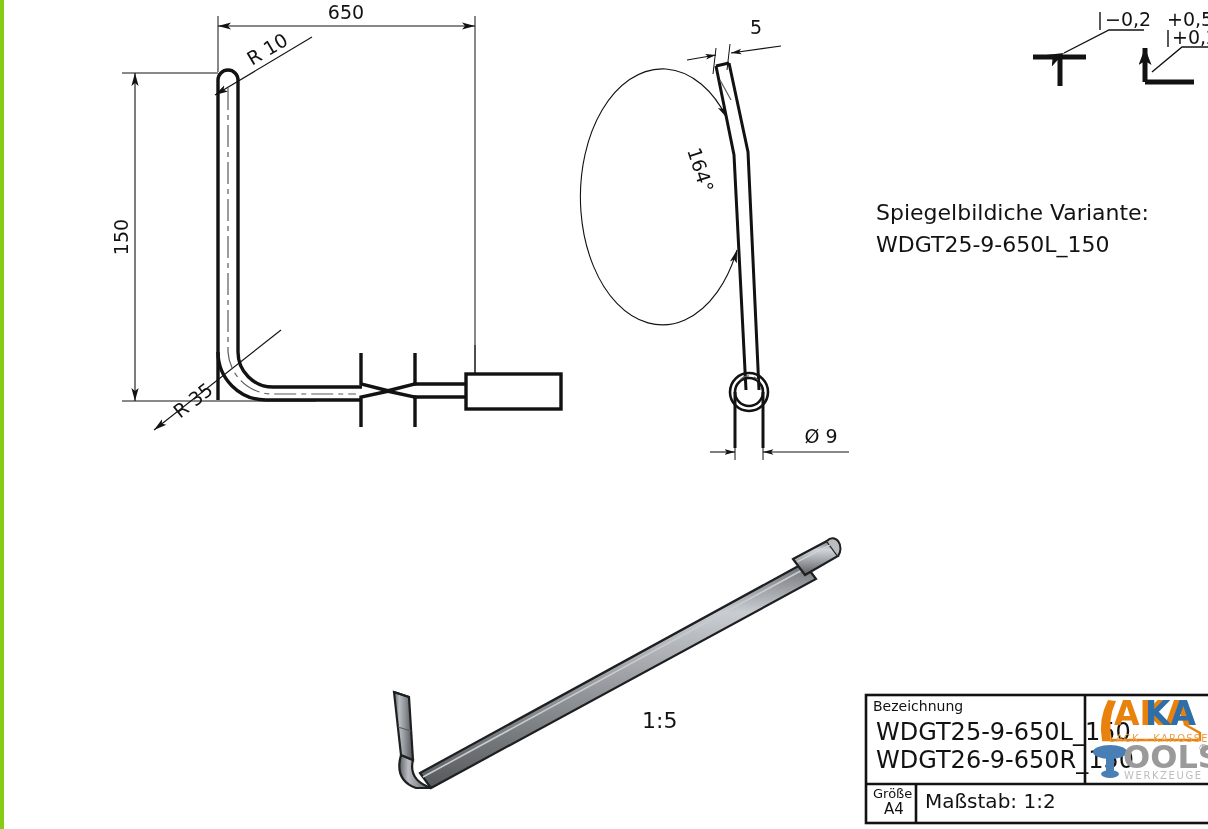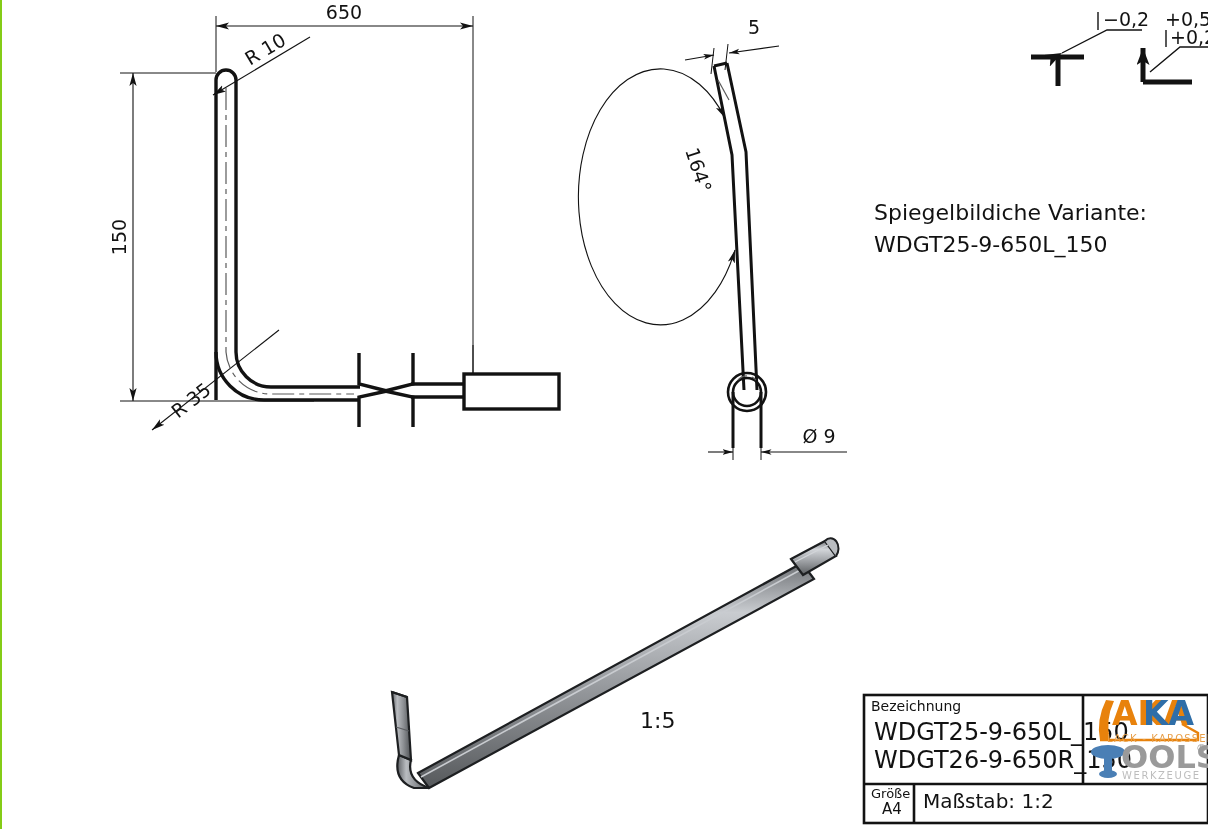--- a/index.html
+++ b/index.html
@@ -9,21 +9,21 @@
   }
   body {
     font-family: "DejaVu Sans", sans-serif;
   }
   #sheet {
     position: relative;
     width: 1208px;
     height: 829px;
     background: #ffffff;
     overflow: hidden;
-    border-left: 2px solid #84cc16;
+    border-left: 4px solid #84cc16;
     box-sizing: border-box;
   }
   #drawing-svg {
     position: absolute;
     left: 0;
     top: 0;
     width: 1208px;
     height: 829px;
   }
   .dimtext {

